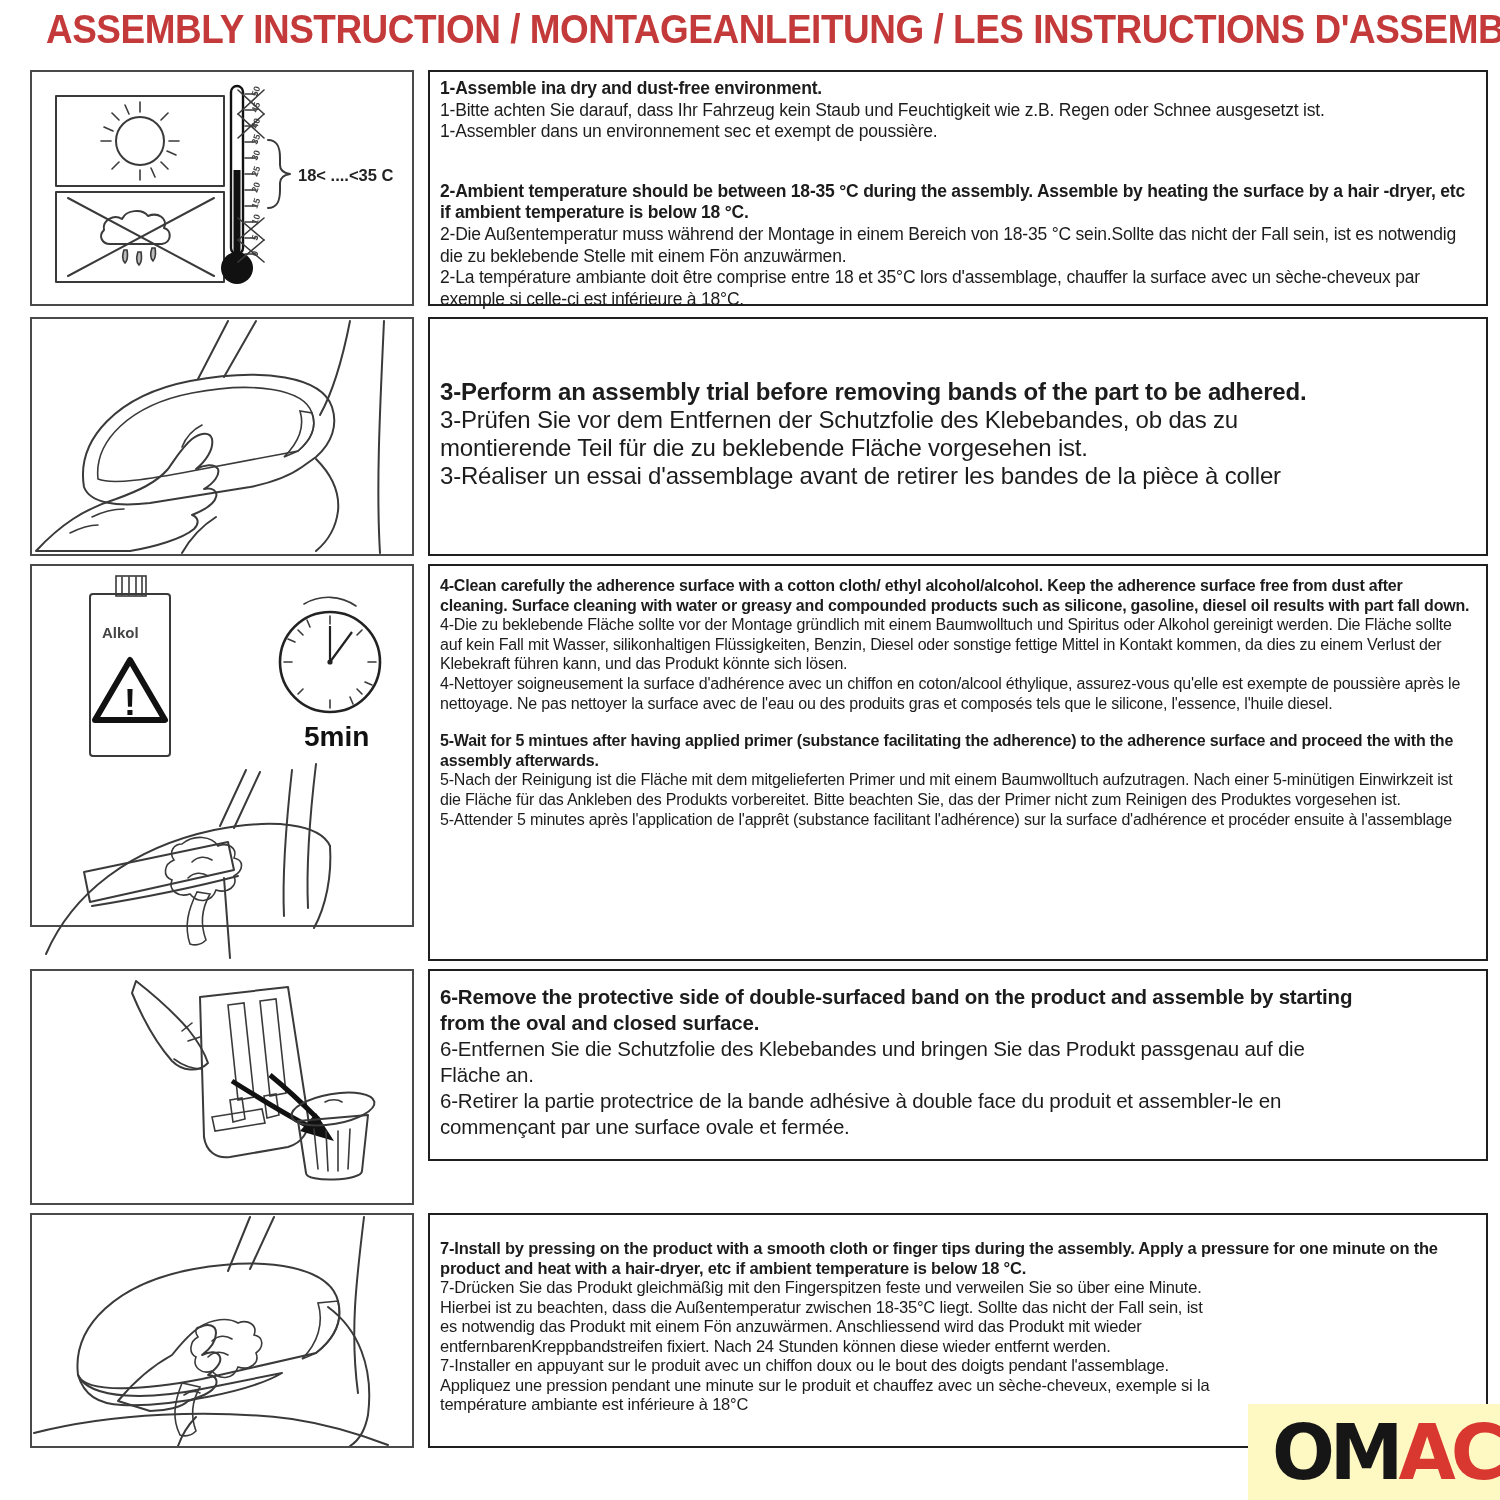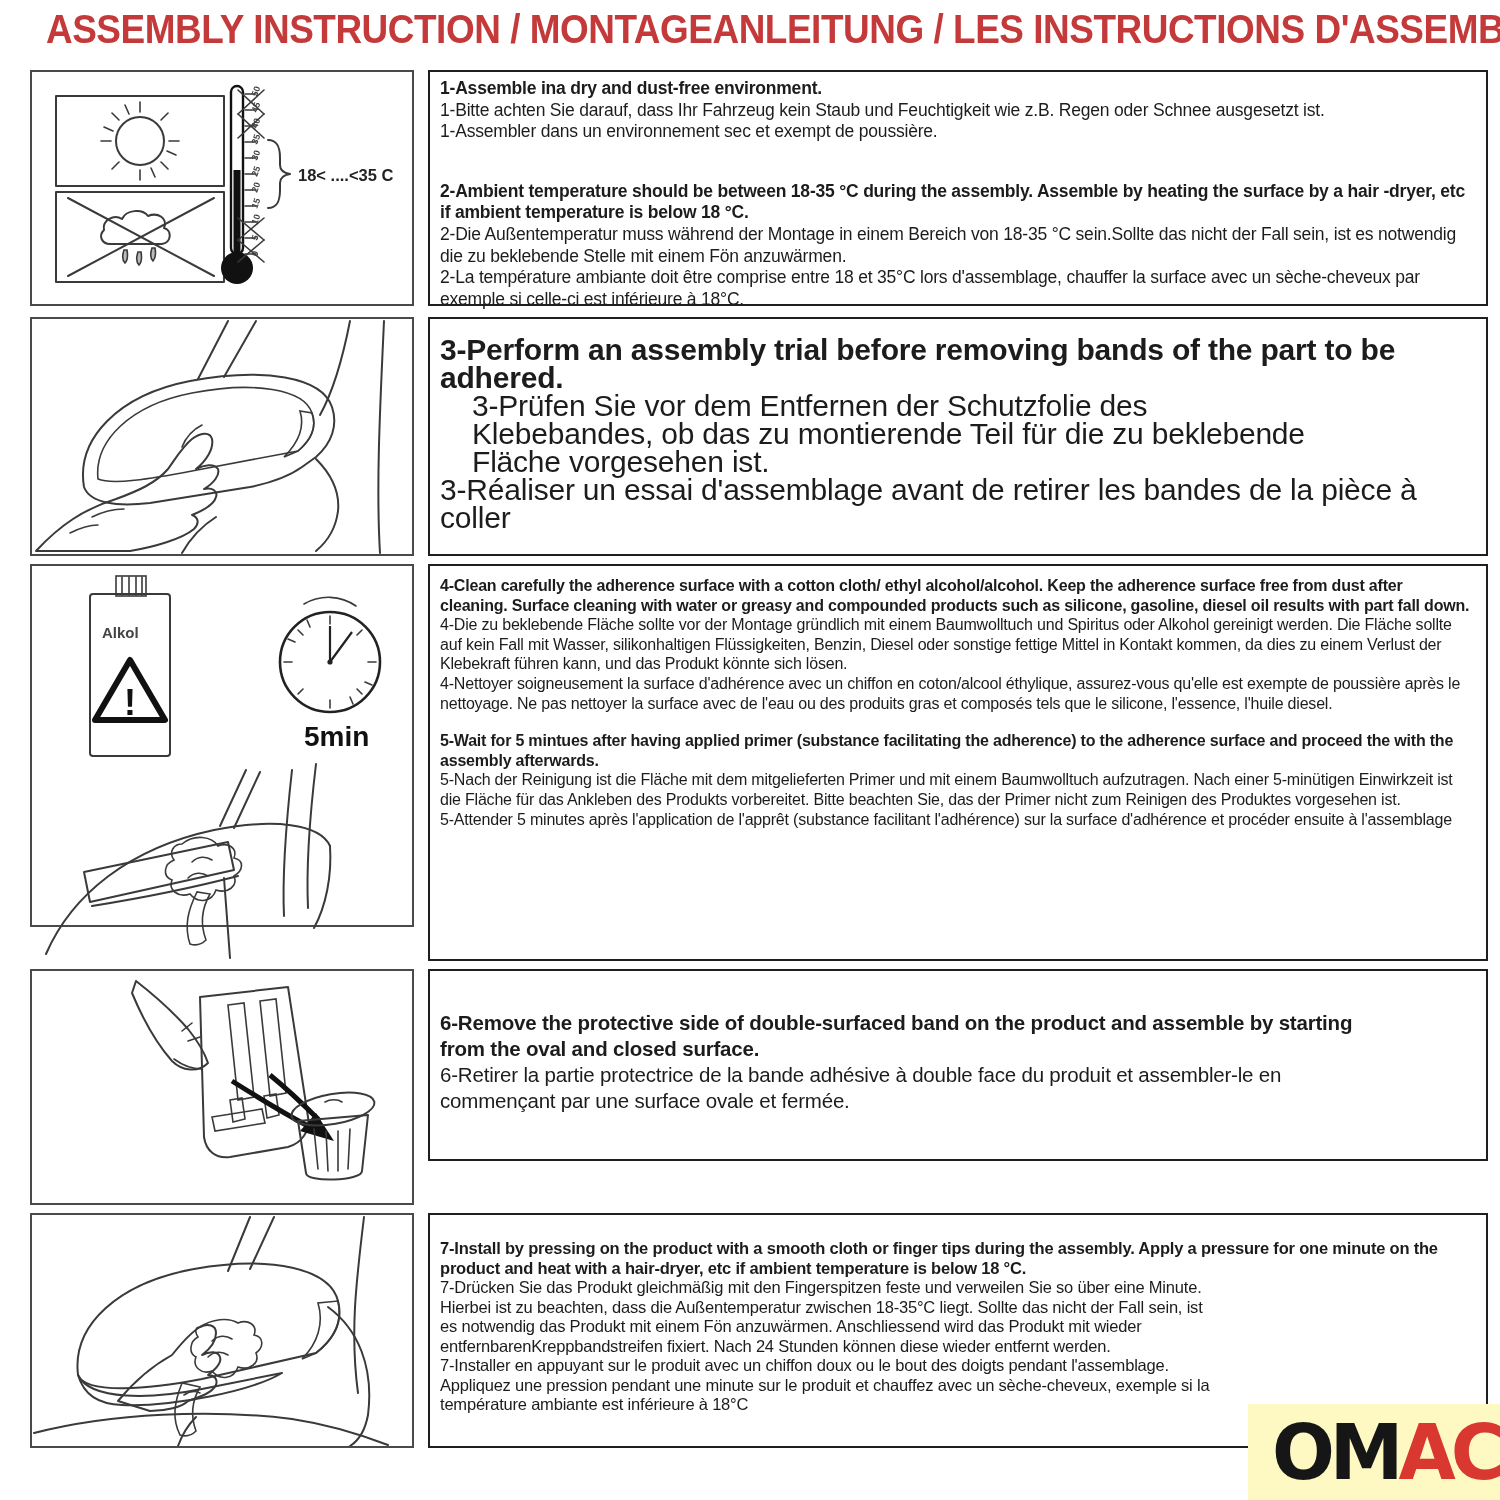--- a/index.html
+++ b/index.html
@@ -8,27 +8,27 @@
   .title{position:absolute;left:46px;top:6px;font-size:41px;font-weight:700;color:#c象33a3a;
          letter-spacing:-0.5px;white-space:nowrap;transform:scaleX(0.90);transform-origin:left center;}
   .title{color:#c43a3a;}
   .illus{position:absolute;left:30px;width:384px;border:2px solid #4a4a4a;background:#fff;box-sizing:border-box;}
   .tbox{position:absolute;left:428px;width:1060px;border:2px solid #1f1f1f;background:#fff;box-sizing:border-box;
         padding:6px 14px 12px 10px;display:flex;flex-direction:column;}
   .tbox.vcenter{justify-content:center;}
   .p{margin:0;letter-spacing:-0.2px;}
   .b{font-weight:700;}
   .r1 .p{font-size:17.5px;line-height:21.6px;}
-  .r2 .p{font-size:30px;line-height:28px;}
+  .r2 .p{font-size:24px;line-height:28px;}
   .r3 .p{font-size:16px;line-height:19.6px;}
   .r4 .p{font-size:20.5px;line-height:26px;}
   .r5 .p{font-size:16.5px;line-height:19.5px;}
   .gap{margin-top:38px;}
   .gap-sm{margin-top:18px;}
-  .mw850{max-width:850px;margin-left:32px;}
+  .mw850{max-width:850px;}
   .mw920{max-width:920px;}
   .mw780{max-width:780px;}
   svg{display:block;}
   .ln{stroke:#3a3a3a;stroke-width:2;fill:none;stroke-linecap:round;stroke-linejoin:round;}
   .lnth{stroke:#3a3a3a;stroke-width:1.6;fill:none;stroke-linecap:round;}
   .logo{position:absolute;left:1248px;top:1404px;width:252px;height:96px;background:#fef9c3;
         display:flex;align-items:center;justify-content:flex-end;z-index:5;}
   .logo-text{font-size:74px;font-weight:900;font-family:"DejaVu Sans",sans-serif;
              letter-spacing:-5px;transform:scaleY(1.04);white-space:nowrap;}
   .logo-black{color:#161616;}
@@ -255,20 +255,21 @@
           <line x1="306" y1="160" x2="306" y2="200"></line>
             <line x1="318" y1="158" x2="316" y2="198"></line>
         </g>
         <ellipse cx="301" cy="138" rx="42" ry="15" fill="#fff" class="ln" transform="rotate(-10 301 138)"></ellipse>
         <path d="M293,131 C298,128 306,128 310,131" class="lnth" stroke="#333"></path>
       </g>
     </svg>
   </div>
   <div class="tbox vcenter r4" style="top:969px;height:192px;">
     <p class="p b mw920">6-Remove the protective side of double-surfaced band on the product and assemble by starting from the oval and closed surface.</p>
+    <p class="p mw920">6-Entfernen Sie die Schutzfolie des Klebebandes und bringen Sie das Produkt passgenau auf die Fläche an.</p>
     <p class="p mw920">6-Retirer la partie protectrice de la bande adhésive à double face du produit et assembler-le en commençant par une surface ovale et fermée.</p>
   </div>
 
   <div class="illus" style="top:1213px;height:235px;">
     <svg viewBox="0 0 380 231" width="380" height="231">
       <g class="ln">
         <path d="M218,2 L196,56"></path>
           <path d="M242,2 L218,54"></path>
         <path d="M332,2 C324,68 318,118 326,178"></path>
         <path d="M296,92 C326,114 342,152 336,200 C333,216 326,226 318,231"></path>

